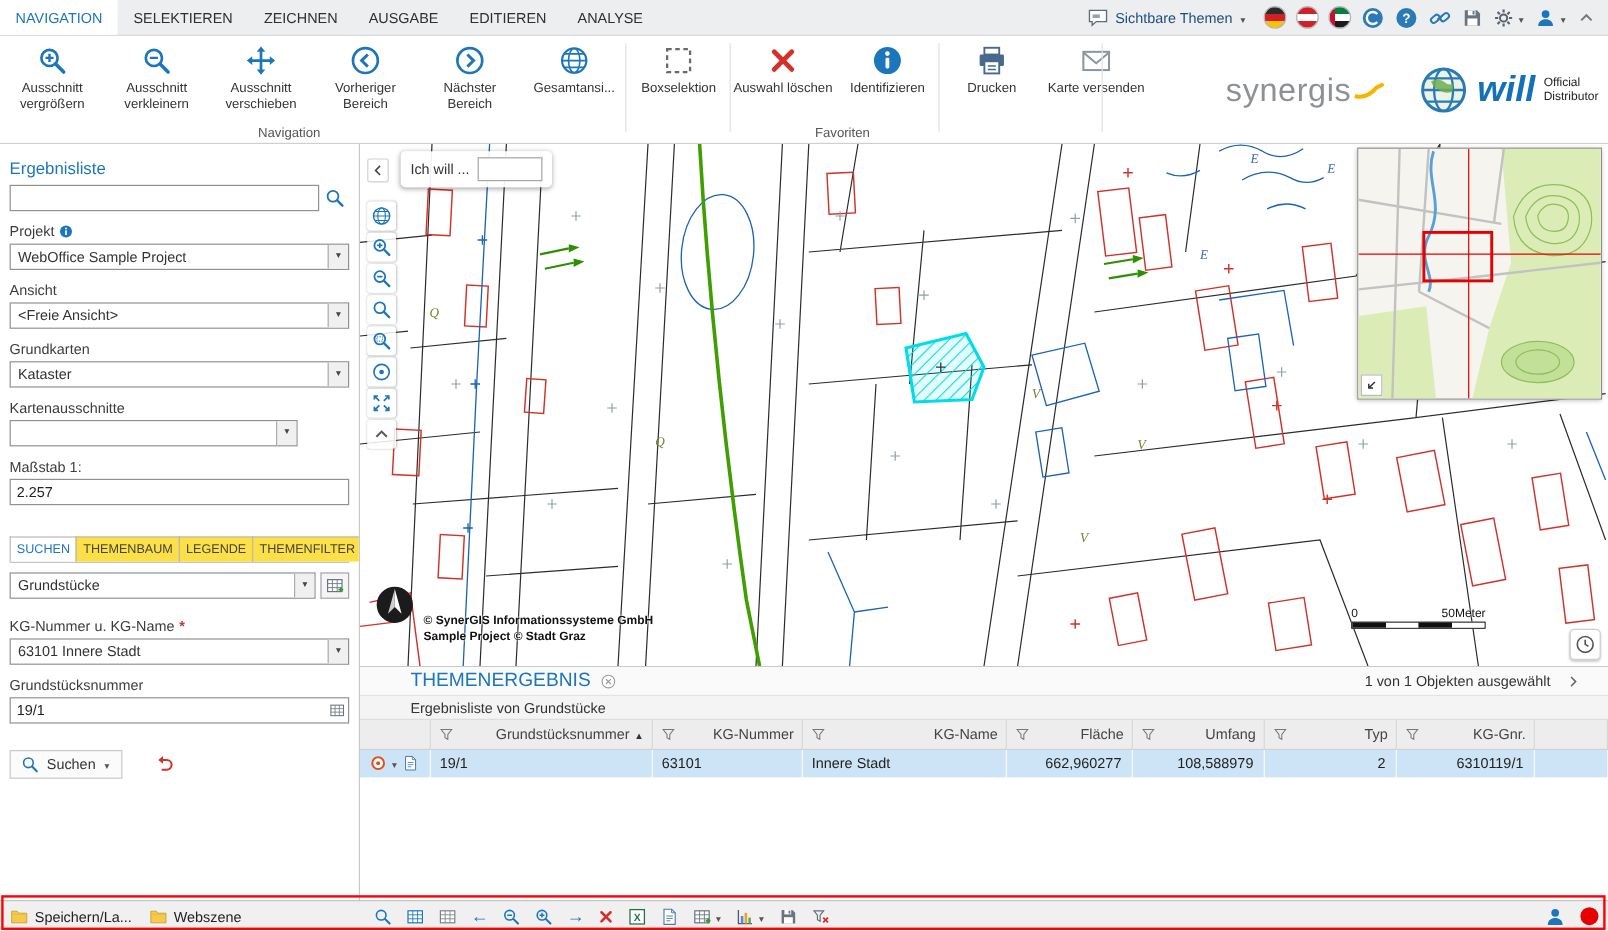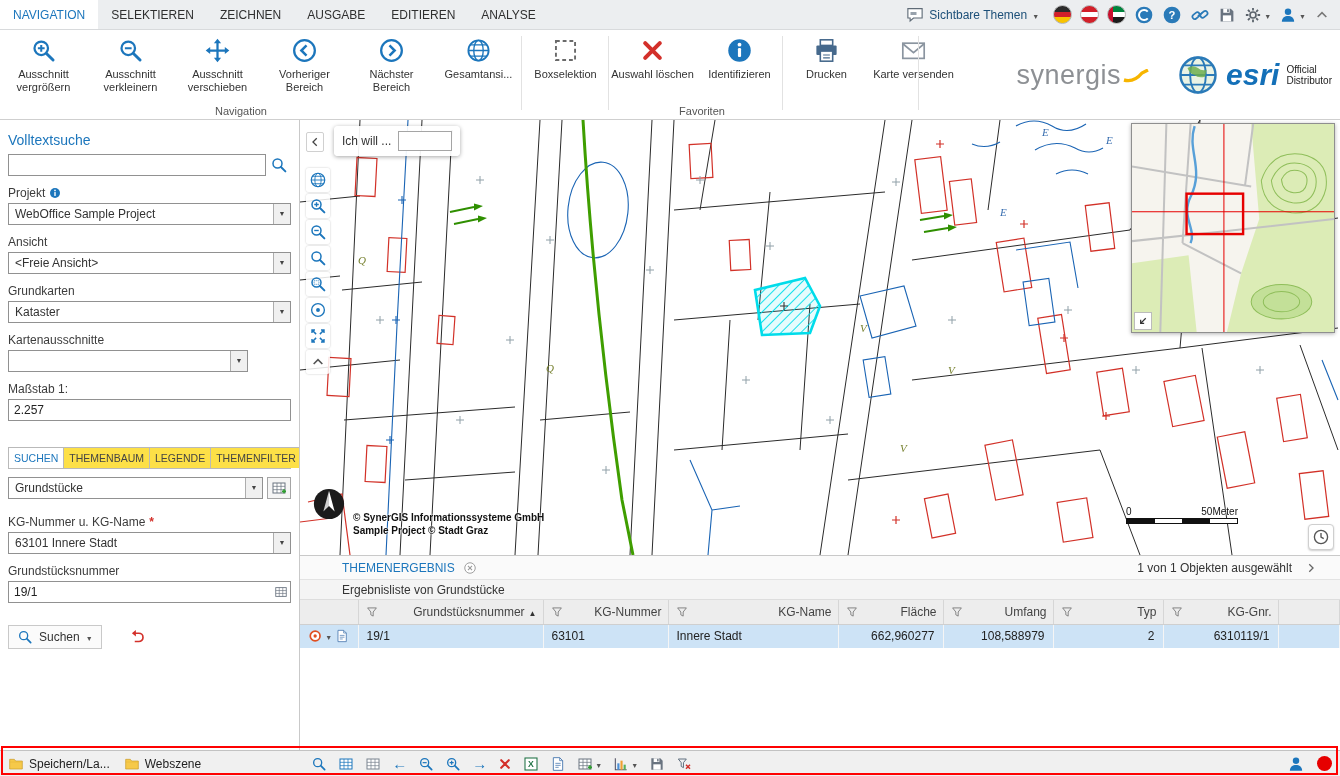--- a/index.html
+++ b/index.html
@@ -78,21 +78,21 @@
 .clockbtn{position:absolute;right:6px;top:404px;width:26px;height:26px;background:#fff;border:1px solid #cfcfcf;
   border-radius:4px;display:flex;align-items:center;justify-content:center;cursor:pointer;z-index:5;box-shadow:0 1px 2px rgba(0,0,0,.2)}
 .overview{position:absolute;left:831px;top:3px;width:204px;height:210px;background:#f6f4ee;border:1px solid #8f8f8f;
   box-shadow:0 1px 4px rgba(0,0,0,.3);z-index:6}
 .ovsvg{width:100%;height:100%;display:block}
 .cornerarrow{position:absolute;left:2px;bottom:2px;width:18px;height:18px;background:#fff;border:1px solid #bbb;
   display:flex;align-items:center;justify-content:center;cursor:pointer}
 
 .results{height:195px;border-top:1px solid #c9c9c9;display:flex;flex-direction:column;background:#fff}
 .res-header{height:24px;background:#fafafa;border-bottom:1px solid #e3e3e3;display:flex;align-items:center;padding-left:42px}
-.res-tab{color:#1c76bc;font-size:12px;cursor:pointer;margin-right:8px}
+.res-tab{color:#1c76bc;font-size:16px;cursor:pointer;margin-right:8px}
 .res-status{margin-left:auto;color:#333;margin-right:12px}
 .res-chev{margin-right:22px;cursor:pointer}
 .res-sub{height:20px;background:#f4f4f4;border-bottom:1px solid #ddd;display:flex;align-items:center;padding-left:42px;color:#333}
 table.grid{border-collapse:collapse;table-layout:fixed;width:100%}
 .grid th{height:24px;background:#ededed;border-right:1px solid #d6d6d6;border-bottom:1px solid #cfcfcf;font-weight:normal;padding:0}
 .grid td{height:24px;border-right:1px solid rgba(0,0,0,0.04);padding:0 8px;font-size:12px;color:#222;white-space:nowrap;overflow:hidden}
 .th{display:flex;align-items:center;padding:0 6px;gap:4px}
 .thl{flex:1;text-align:right;font-size:12px;color:#444;white-space:nowrap;overflow:hidden}
 .sort::before{content:"▲";font-size:8px;color:#333}
 .sel-row{background:#cde3f6}
@@ -415,33 +415,33 @@
           <path d="M1,11 C8,13 14,10 19,4 L25,1" stroke="#f7b500" stroke-width="3.4" fill="none"></path>
         </svg>
     </div>
     <div class="esri">
       <svg class="ic" width="42" height="42" viewBox="0 0 24 24">
         <circle cx="12" cy="12" r="10" fill="#eaf3e4" stroke="#2a7ab8" stroke-width="1.4"></circle>
         <ellipse cx="12" cy="12" rx="4.5" ry="10" fill="none" stroke="#2a7ab8" stroke-width="1.1"></ellipse>
         <path d="M2,12 H22 M3.5,6.5 H20.5 M3.5,17.5 H20.5" stroke="#2a7ab8" stroke-width="1.1" fill="none"></path>
         <path d="M6,8 q3,-2 6,0 q2,2 5,1 l-1,4 q-4,1 -6,-1 q-3,-1 -4,-4 z" fill="#6fae4e" opacity="0.85"></path>
       </svg>
-      <span class="esri-text">esri</span>
+      <span class="esri-text">will</span>
       <span class="esri-sub">
         <span>Official</span><br>
         <span>Distributor</span>
       </span>
     </div>
   </div>
 </div>
 
 <div class="main">
 
   <aside class="sidebar">
-    <div class="sb-title">Volltextsuche</div>
+    <div class="sb-title">Ergebnisliste</div>
     <div class="row">
       <input class="txt" style="width: 258px;">
       <svg class="ic ic18 blue">
           <use href="#i-mag"></use>
         </svg>
     </div>
 
     <div class="lbl">
       <span>Projekt</span>
       <svg class="ic ic12 blue">

